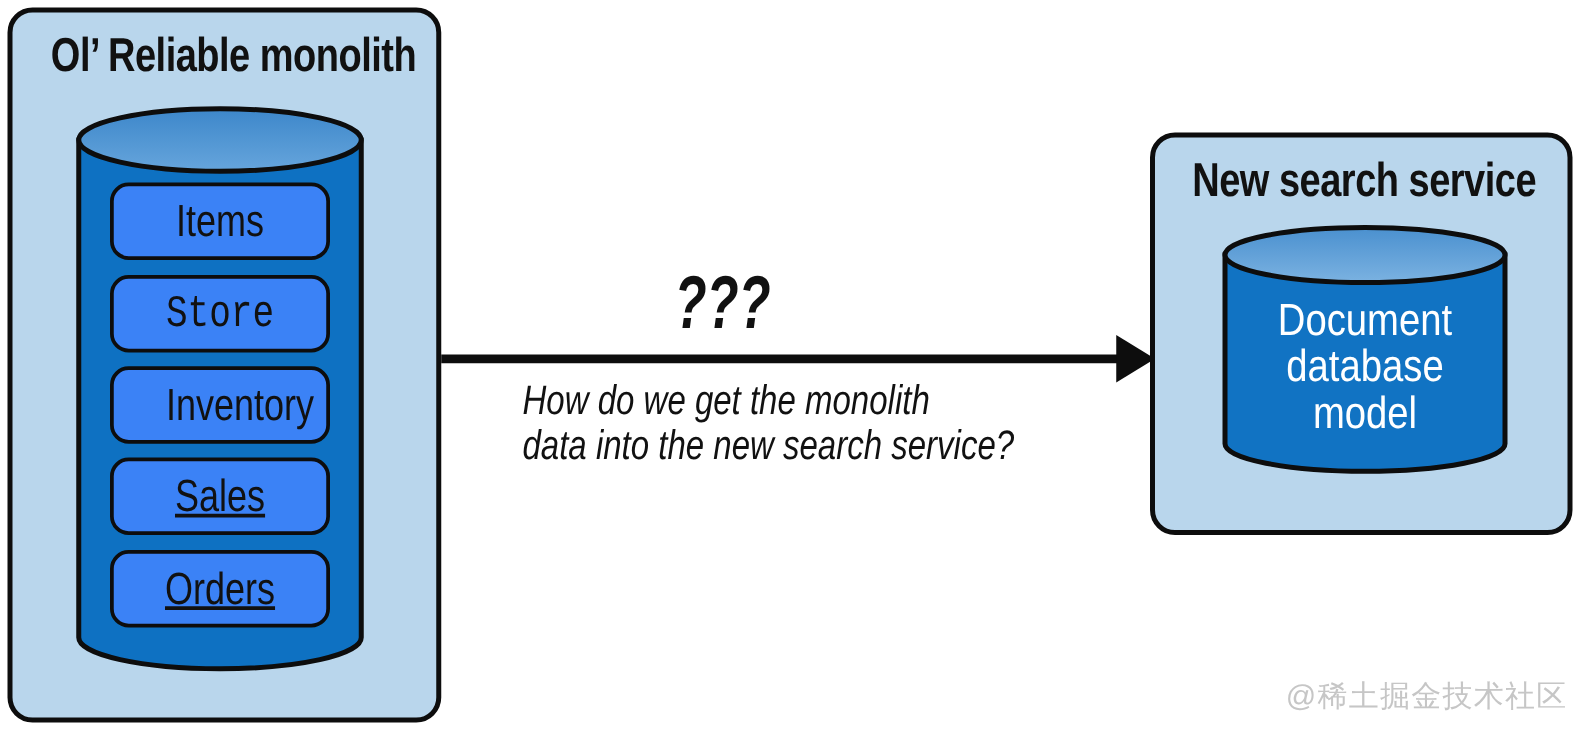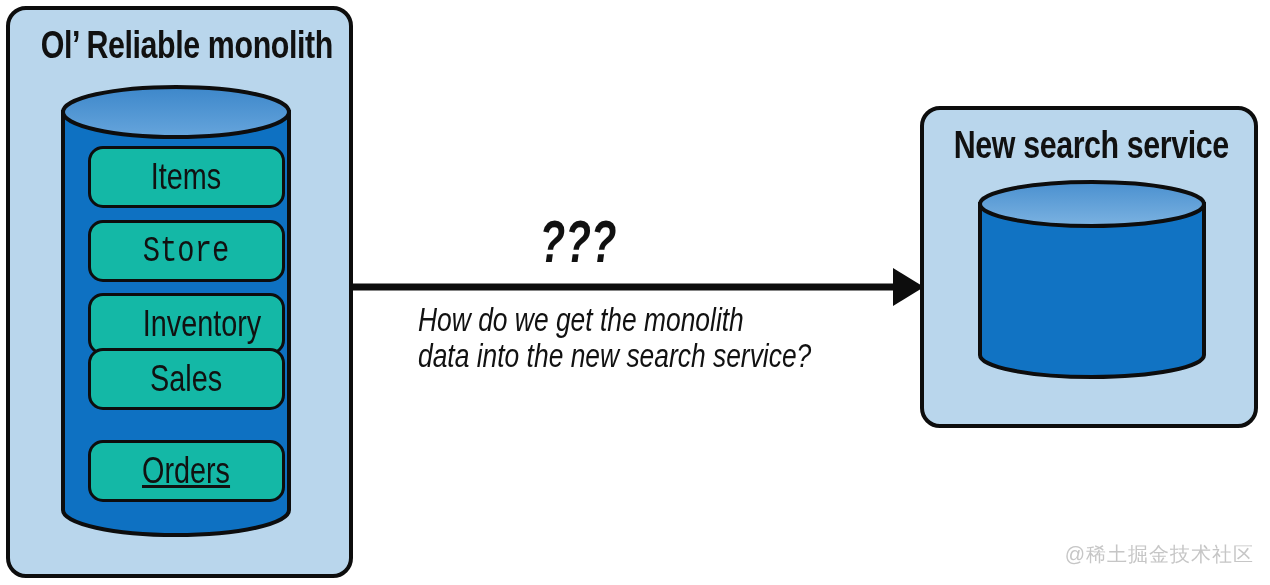--- a/index.html
+++ b/index.html
@@ -11,22 +11,22 @@
     position:absolute; background:#b9d6ec;
     border:4px solid #0d0d0d; border-radius:20px; box-sizing:border-box;
   }
   .box-title {
     position:absolute; left:0; right:0; text-align:center; white-space:nowrap;
     font-weight:700; font-size:38px; letter-spacing:-0.5px;
     transform:scaleX(0.8); transform-origin:50% 50%;
   }
   .cyl-svg { position:absolute; }
   .module {
-    position:absolute; left:88px; width:197px; height:62px; box-sizing:border-box;
-    background:#14b8a6; border:3px solid #0d0d0d; border-radius:15px;
+    position:absolute; left:88px; width:176px; height:62px; box-sizing:border-box;
+    background:#3b82f6; border:3px solid #0d0d0d; border-radius:15px;
     display:flex; align-items:center; justify-content:center;
   }
   .module span {
     font-size:36px; font-weight:400; white-space:nowrap;
     transform:scaleX(0.8); transform-origin:50% 50%;
   }
   #qmarks {
     position:absolute; left:478px; width:200px; top:210px; line-height:64px;
     text-align:center; font-size:60px; font-weight:700; font-style:italic;
     transform:scaleX(0.7); transform-origin:50% 50%; white-space:nowrap;
@@ -36,21 +36,21 @@
     font-size:33px; font-style:italic; line-height:36px;
     transform:scaleX(0.8); transform-origin:50% 50%;
   }
   #question div { white-space:nowrap; }
   #db-label {
     position:absolute; left:980px; top:237px; width:224px; text-align:center;
     color:#ffffff; font-size:36px; line-height:37px;
   }
   #db-label div { transform:scaleX(0.85); transform-origin:50% 50%; white-space:nowrap; }
   #watermark {
-    position:absolute; right:16px; top:541px; font-size:20px; color:#c6c6c6;
+    position:absolute; right:16px; top:541px; font-size:24px; color:#c6c6c6;
     letter-spacing:1px; white-space:nowrap;
   }
 </style>
 </head>
 <body>
 
 <div id="canvas">
 
   <div class="box" style="left:6px; top:6px; width:347px; height:572px;"></div>
   <div class="box-title" style="top:24px; left:6px; width:347px;">Ol’ Reliable monolith</div>
@@ -68,21 +68,21 @@
 
   <div class="module" style="top:146px;">
     <span>Items</span>
   </div>
   <div class="module" style="top:220px;font-family:Liberation Mono, monospace;">
     <span>Store</span>
   </div>
   <div class="module" style="top:293px;padding-left:32px;">
     <span>Inventory</span>
   </div>
-  <div class="module" style="top:348px;">
+  <div class="module" style="top:366px;text-decoration:underline;">
     <span>Sales</span>
   </div>
   <div class="module" style="top:440px;text-decoration:underline;">
     <span>Orders</span>
   </div>
 
   <svg class="cyl-svg" style="left:350px; top:255px;" width="580" height="70" viewBox="0 0 580 70">
     <line x1="3" y1="32" x2="548" y2="32" stroke="#0d0d0d" stroke-width="7"></line>
     <polygon points="543,13 574,32 543,51" fill="#0d0d0d"></polygon>
   </svg>
@@ -101,16 +101,21 @@
     <defs>
       <linearGradient id="topGradR" x1="0" y1="0" x2="0" y2="1">
         <stop offset="0" stop-color="#4a90cf"></stop>
         <stop offset="1" stop-color="#7bb2e1"></stop>
       </linearGradient>
     </defs>
     <path d="M8,30 L8,181 A112,22 0 0 0 232,181 L232,30 Z" fill="#1173c3" stroke="#0d0d0d" stroke-width="4"></path>
     <ellipse cx="120" cy="30" rx="112" ry="22" fill="url(#topGradR)" stroke="#0d0d0d" stroke-width="4"></ellipse>
   </svg>
 
+  <div id="db-label">
+    <div>Document</div>
+    <div>database</div>
+    <div>model</div>
+  </div>
 
   <div id="watermark">@稀土掘金技术社区</div>
 
 </div>
 
 </body></html>

